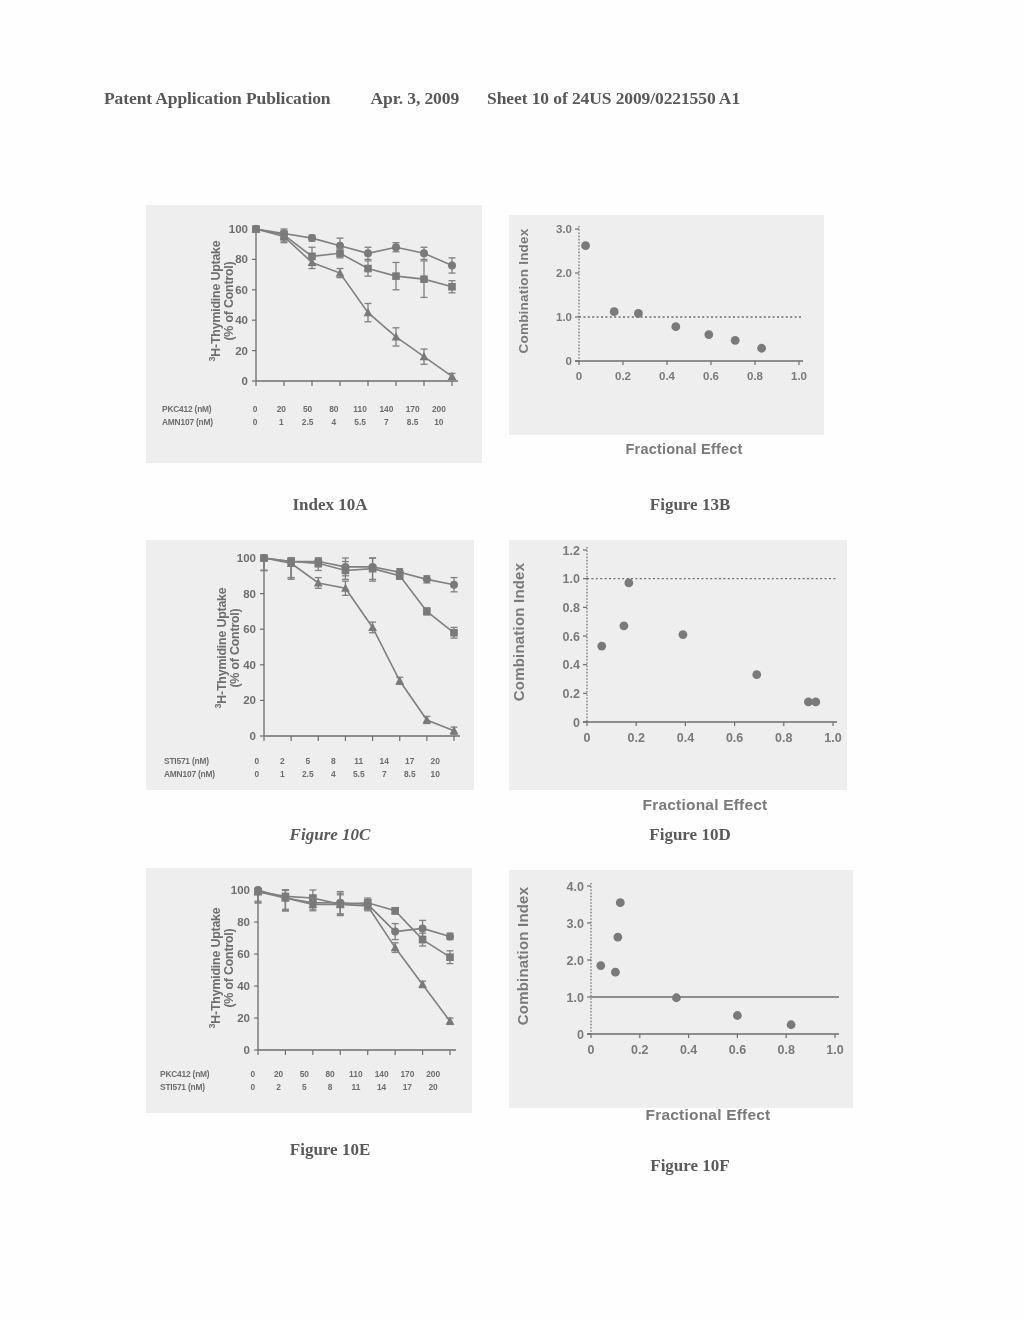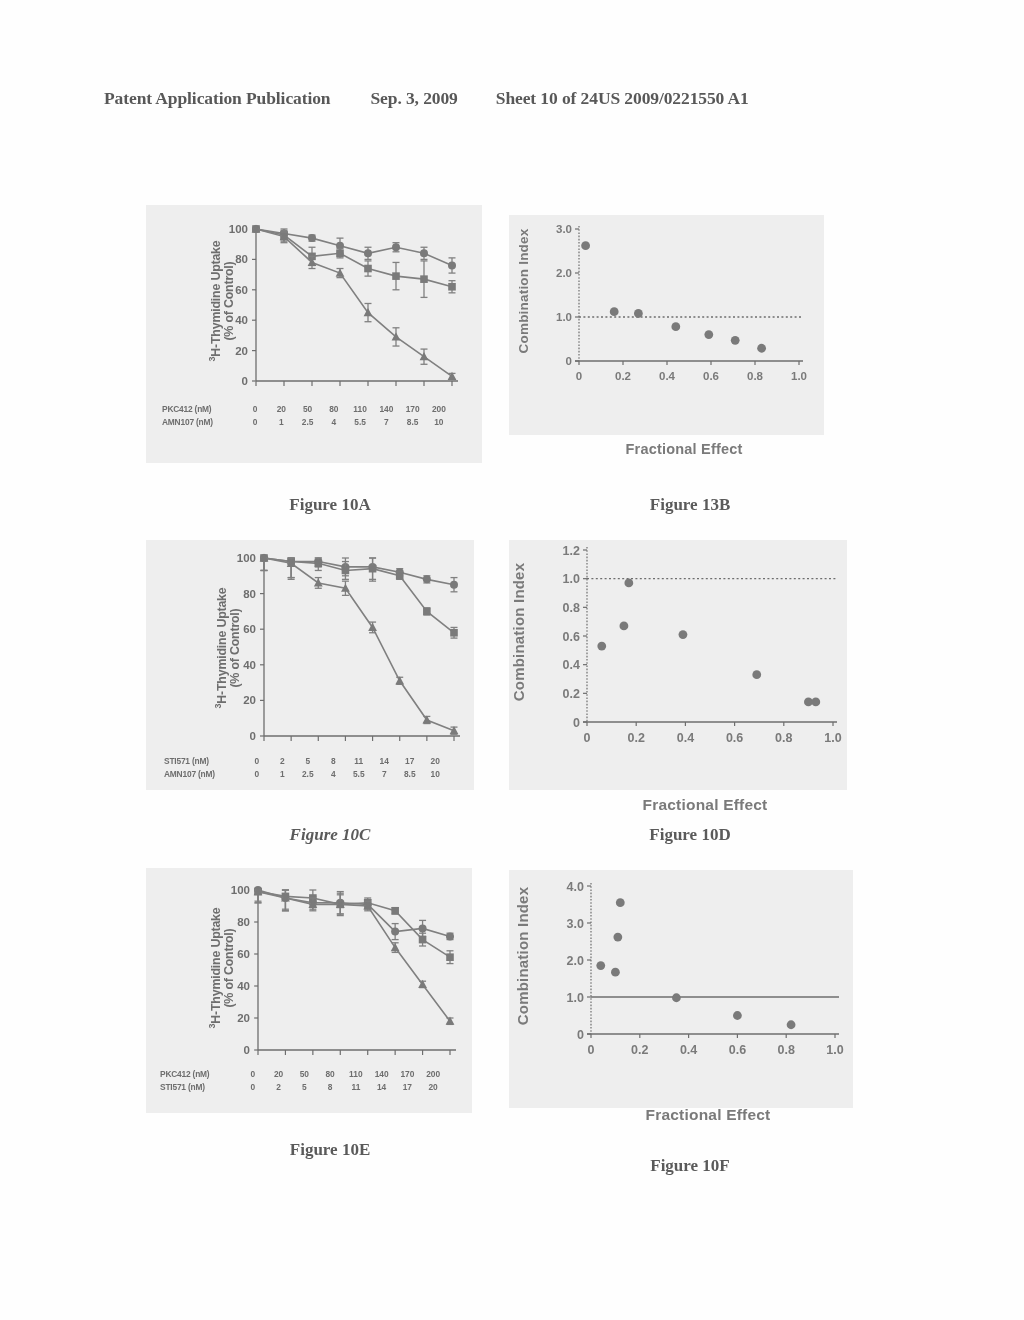--- a/index.html
+++ b/index.html
@@ -30,21 +30,21 @@
     align-items: baseline;
     font-family: "Liberation Serif", serif;
     font-weight: bold;
     font-size: 17.5px;
     color: #585858;
     letter-spacing: -0.1px;
     white-space: nowrap;
   }
   .header .h-pub   { }
   .header .h-date  { margin-left: 40px; }
-  .header .h-sheet { margin-left: 38px; }
+  .header .h-sheet { margin-left: 28px; }
   .header .h-pat   { }
 
   
   .fig-row {
     position: absolute;
     left: 0;
     width: 1024px;
   }
   .row1 { top: 205px; }
   .row2 { top: 540px; }
@@ -126,21 +126,21 @@
 
   svg { display: block; overflow: visible; }
 </style>
 </head>
 <body>
 
 <div class="page">
 
 <div class="header">
   <span class="h-pub">Patent Application Publication</span>
-  <span class="h-date">Sep. 3, 2009</span>
+  <span class="h-date">Apr. 3, 2009</span>
   <span class="h-sheet">Sheet 10 of 24</span>
   <span class="h-pat">US 2009/0221550 A1</span>
 </div>
 
 <div class="fig-row row1">
   <div class="panel panel-left" style="top:0; width:336px; height:258px;">
     <div class="dr-wrap">
           <div class="dr-ylabel" style="left: 16px; top: 96px; font-size: 12.4px;"><span><sup>3</sup>H-Thymidine Uptake</span><br><span>(% of Control)</span></div>
           <svg width="286" height="188" style="position:absolute;left:62px;top:24px;">
             <line x1="48" y1="-2" x2="48" y2="152" stroke="#6e6e6e" stroke-width="1.3"></line>
@@ -375,21 +375,21 @@
             <circle cx="99.4" cy="88.47999999999999" r="4.4" fill="#7a7a7a"></circle>
             <circle cx="136.8" cy="101.68" r="4.4" fill="#7a7a7a"></circle>
             <circle cx="169.79999999999998" cy="109.6" r="4.4" fill="#7a7a7a"></circle>
             <circle cx="196.2" cy="115.32000000000001" r="4.4" fill="#7a7a7a"></circle>
             <circle cx="222.6" cy="123.24" r="4.4" fill="#7a7a7a"></circle>
           </svg>
           <div class="ci-xlabel" style="left: 30px; width: 290px; top: 186px; font-size: 14.5px;">Fractional Effect</div>
         </div>
   </div>
 
-  <div class="caption cap-left" style="top:290px;">Figure 10A</div>
+  <div class="caption cap-left" style="top:290px;">Index 10A</div>
   <div class="caption cap-right" style="top:290px;">Figure 13B</div>
 </div>
 
 <div class="fig-row row2">
   <div class="panel panel-left" style="top:0; width:328px; height:250px;">
     <div class="dr-wrap">
           <div class="dr-ylabel" style="left: 22px; top: 108px; font-size: 12.4px;"><span><sup>3</sup>H-Thymidine Uptake</span><br><span>(% of Control)</span></div>
           <svg width="280" height="214" style="position:absolute;left:70px;top:18px;">
             <line x1="48" y1="-2" x2="48" y2="178" stroke="#6e6e6e" stroke-width="1.3"></line>
             <line x1="48" y1="178" x2="244" y2="178" stroke="#6e6e6e" stroke-width="1.3"></line>

